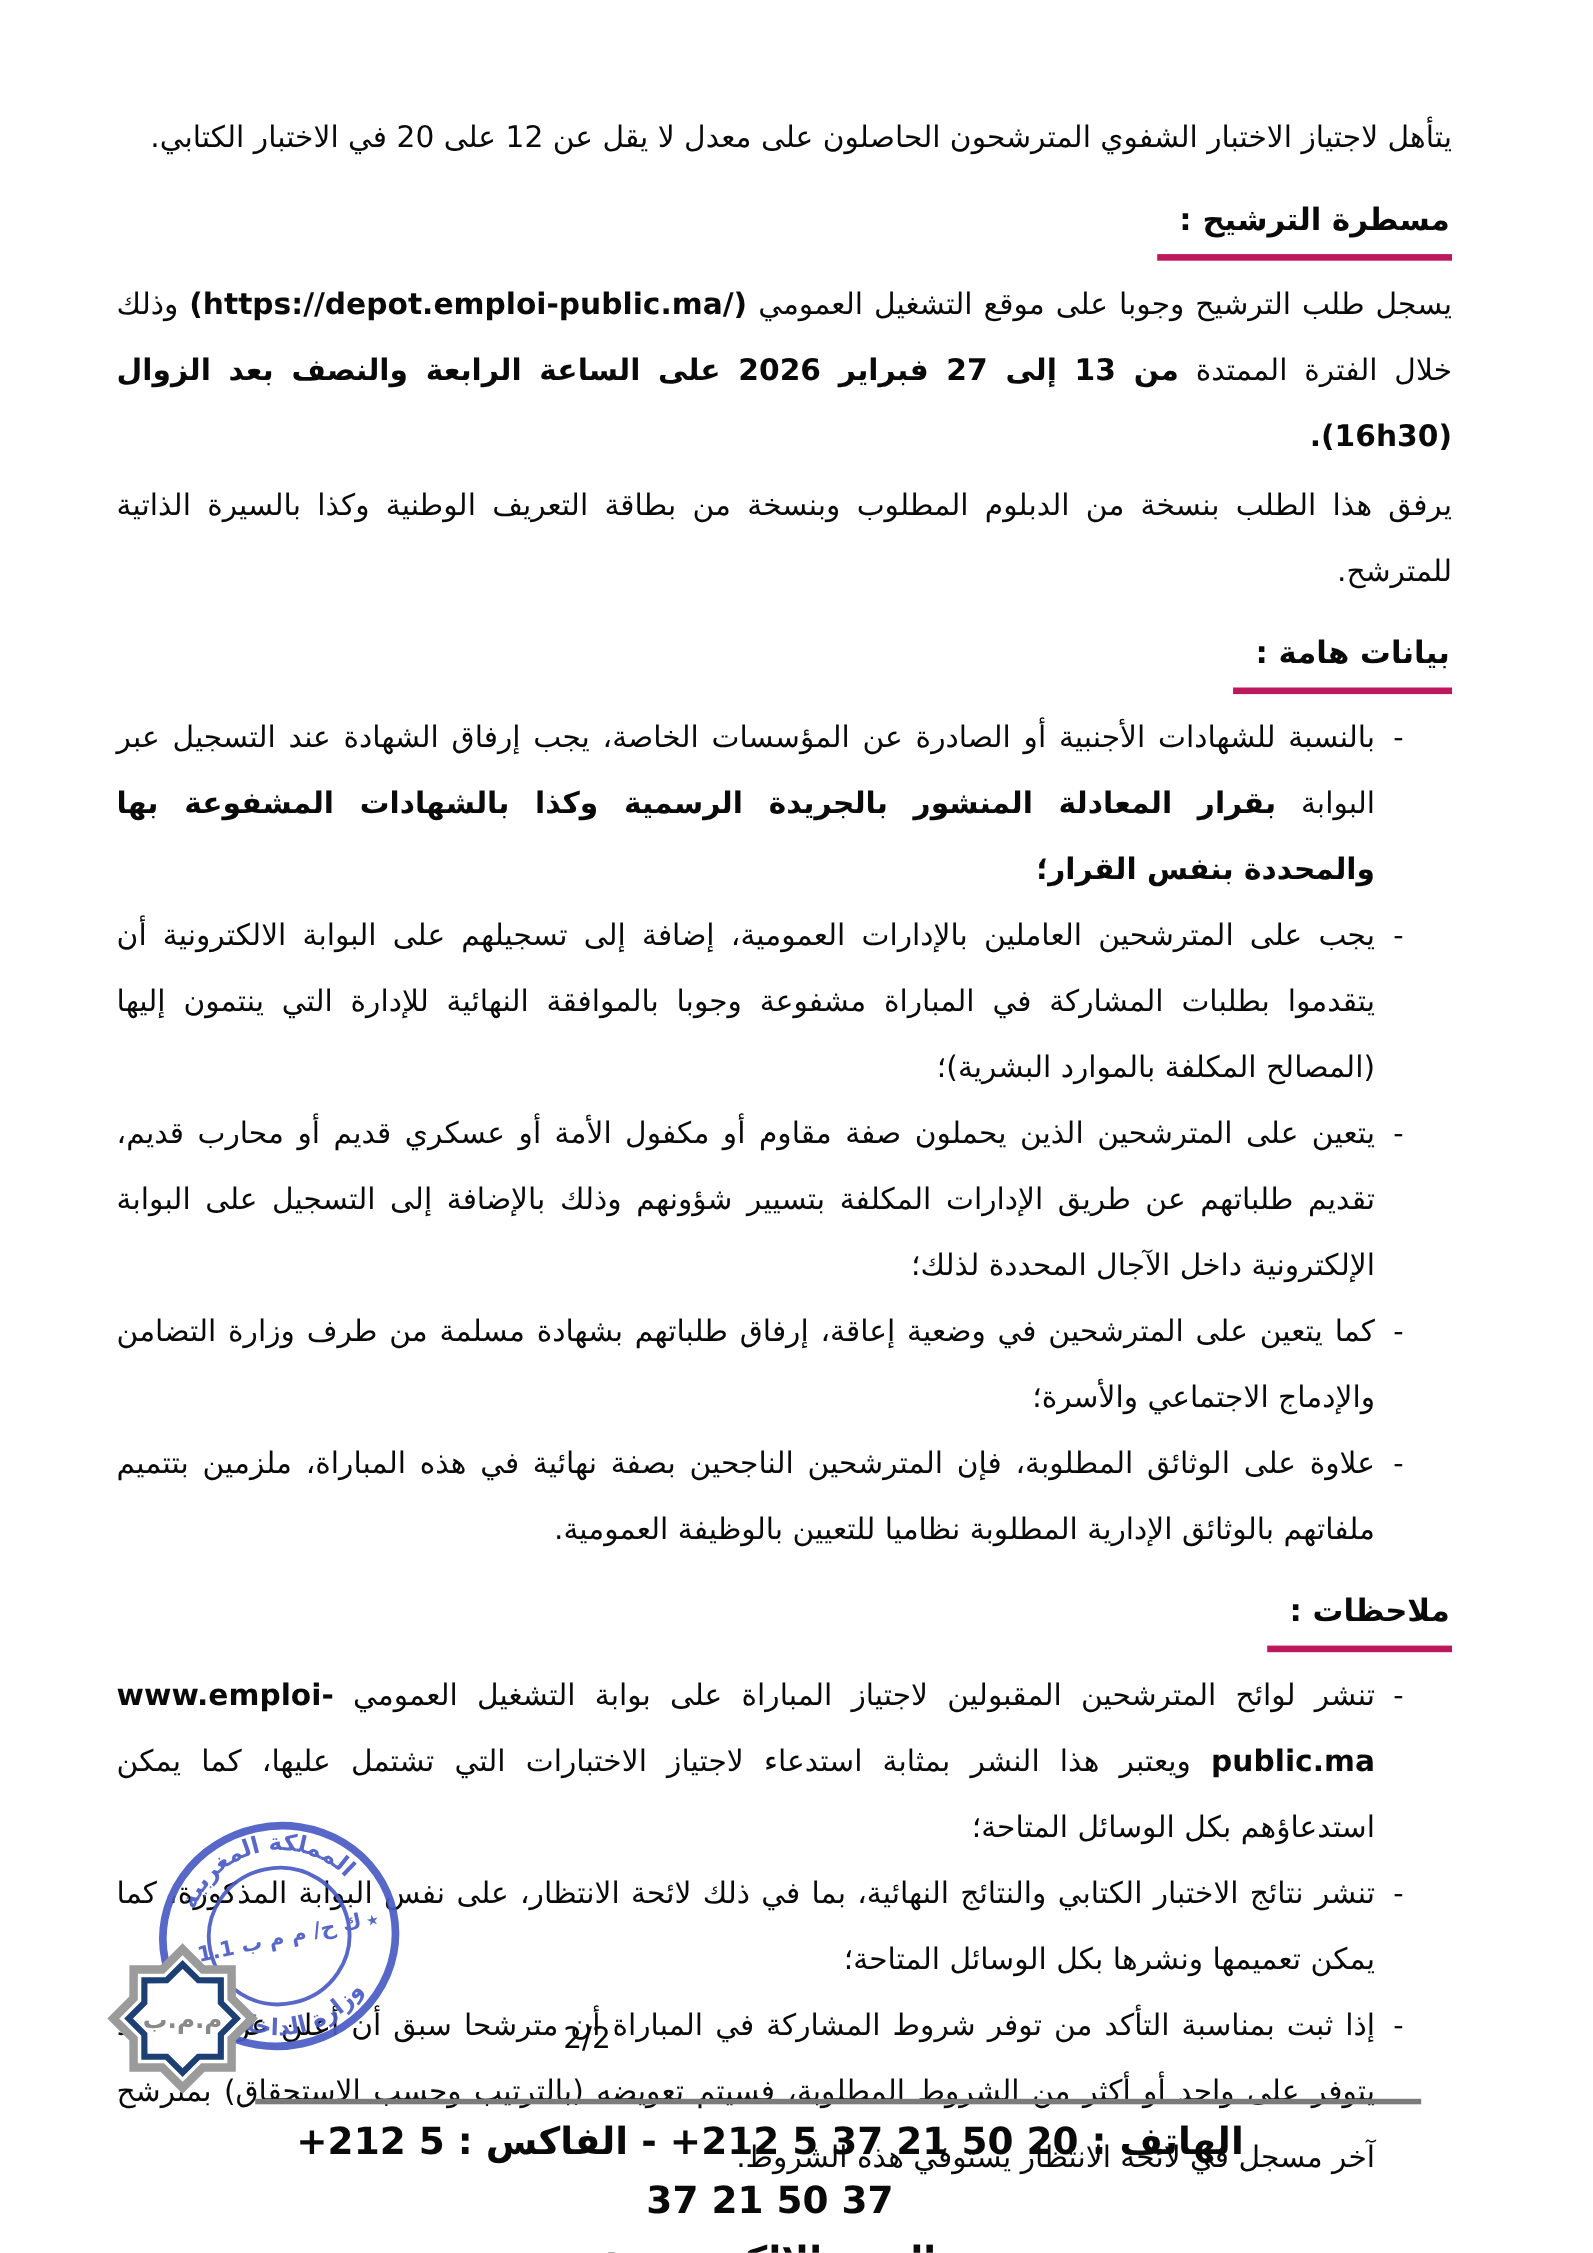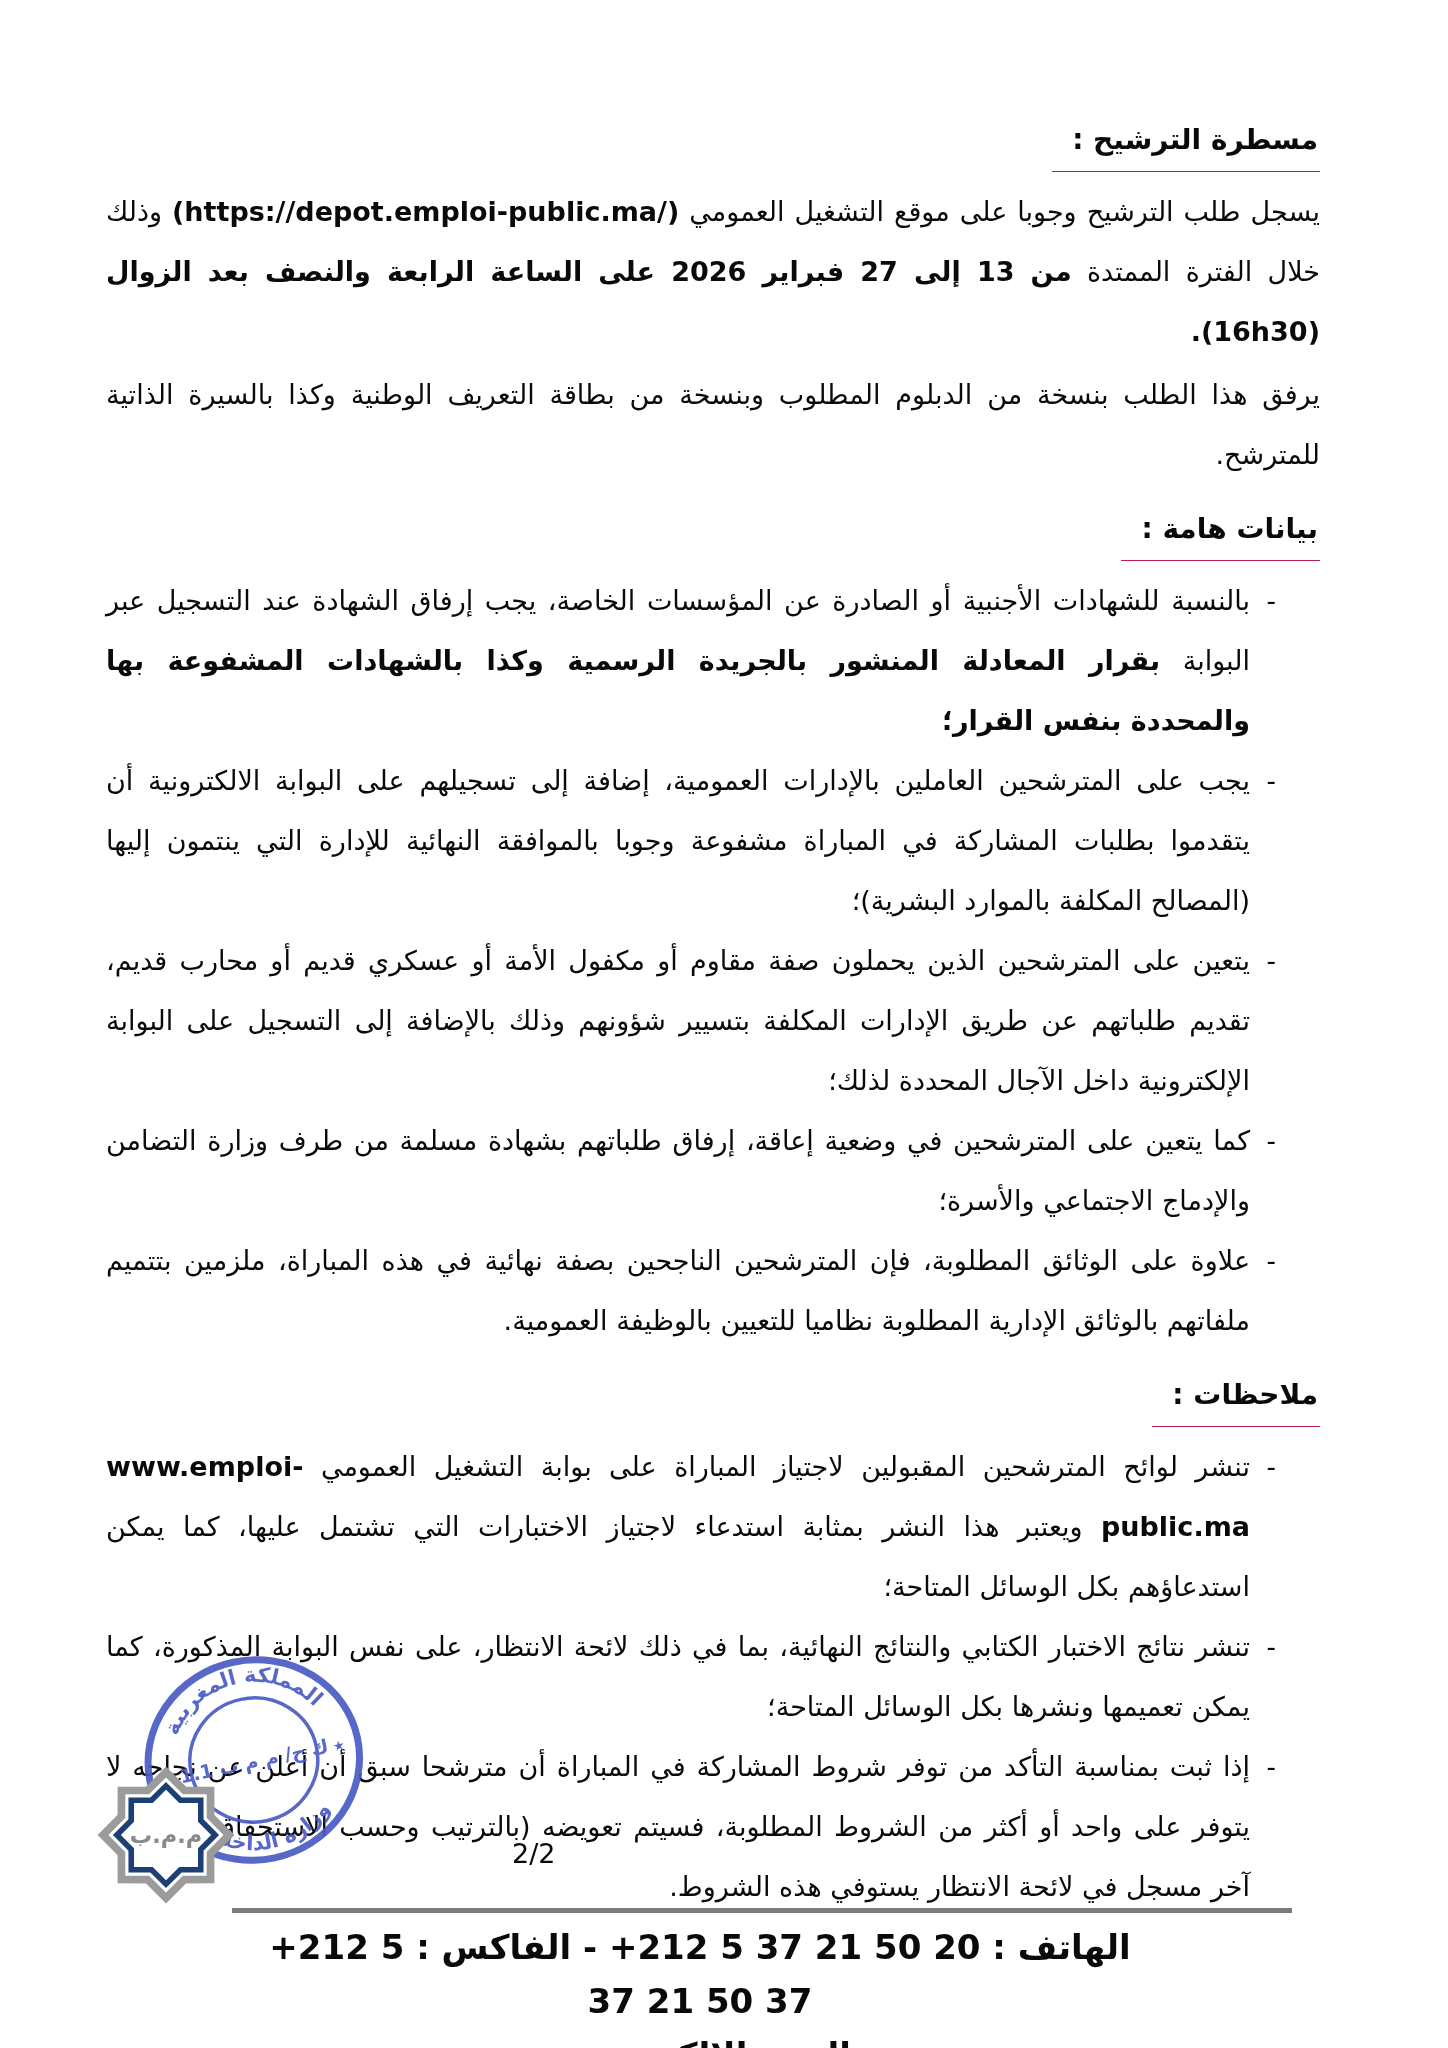--- a/index.html
+++ b/index.html
@@ -19,21 +19,21 @@
     font-size:27px;line-height:60px;
     text-align:justify;text-align-last:right;
     margin:0 0 3px 0;
   }
   .heading{
     font-size:28px;font-weight:bold;
     margin:22px 0 10px 0;line-height:44px;
   }
   .heading .hd{
     display:inline-block;
-    border-bottom:1px solid #be185d;
+    border-bottom:6px solid #be185d;
     padding:0 2px 9px 20px;
   }
   .bullet{position:relative;padding-right:70px;}
   .dash{
     position:absolute;right:44px;top:0;
     font-size:26px;line-height:60px;
   }
   .btext{
     font-size:27px;line-height:60px;
     text-align:justify;text-align-last:right;
@@ -63,20 +63,21 @@
     position:absolute;left:250px;top:1920px;width:900px;
     direction:rtl;text-align:center;font-weight:bold;
   }
   .footer .fline{font-size:34px;line-height:54px;}
 </style>
 </head>
 <body>
 
 <div class="content">
 
+  <p class="para">يتأهل لاجتياز الاختبار الشفوي المترشحون الحاصلون على معدل لا يقل عن 12 على 20 في الاختبار الكتابي.</p>
 
   <div class="heading">
     <span class="hd">مسطرة الترشيح :</span>
   </div>
 
   <p class="para">
     <span>يسجل طلب الترشيح وجوبا على موقع التشغيل العمومي </span><span class="bold ltr">(https://depot.emploi-public.ma/)</span><span> وذلك خلال الفترة الممتدة </span><span class="bold">من 13 إلى 27 فبراير 2026 على الساعة الرابعة والنصف بعد الزوال (16h30).</span>
   </p>
 
   <p class="para">يرفق هذا الطلب بنسخة من الدبلوم المطلوب وبنسخة من بطاقة التعريف الوطنية وكذا بالسيرة الذاتية للمترشح.</p>

